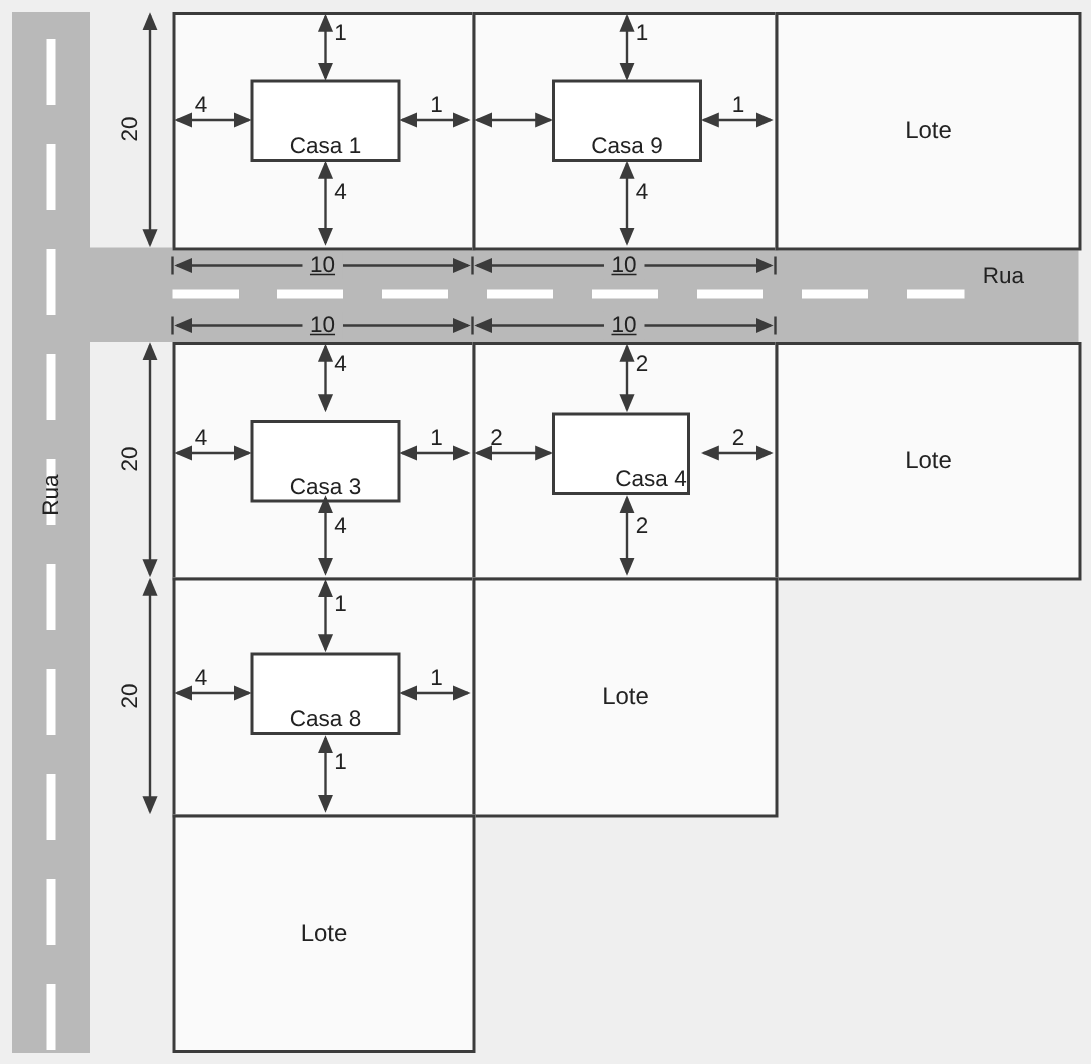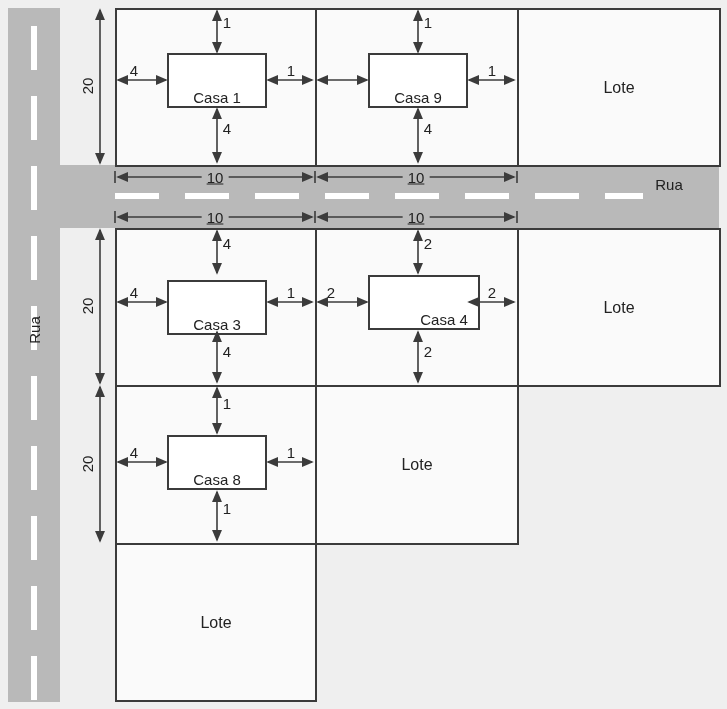--- a/index.html
+++ b/index.html
@@ -59,21 +59,21 @@
 
   <div class="house" style="left:167px;top:53px;width:100px;height:55px;">
     <span>Casa 1</span>
   </div>
   <div class="house" style="left:368px;top:53px;width:100px;height:55px;">
     <span>Casa 9</span>
   </div>
   <div class="house" style="left:167px;top:264px;width:100px;height:55px;margin-top:16px;">
     <span>Casa 3</span>
   </div>
-  <div class="house" style="left:368px;top:275px;width:112px;height:55px;padding-left:40px;">
+  <div class="house" style="left:368px;top:275px;width:92px;height:55px;padding-left:40px;">
     <span>Casa 4</span>
   </div>
   <div class="house" style="left:167px;top:435px;width:100px;height:55px;">
     <span>Casa 8</span>
   </div>
 
   <svg class="arrows" width="727" height="709" viewBox="0 0 727 709">
     <defs>
       <marker id="ah" viewBox="0 0 10 10" refX="8.5" refY="5" markerWidth="7.5" markerHeight="7.5" orient="auto-start-reverse">
         <path d="M0,0.8 L10,5 L0,9.2 Z" fill="#3b3b3b"></path>

